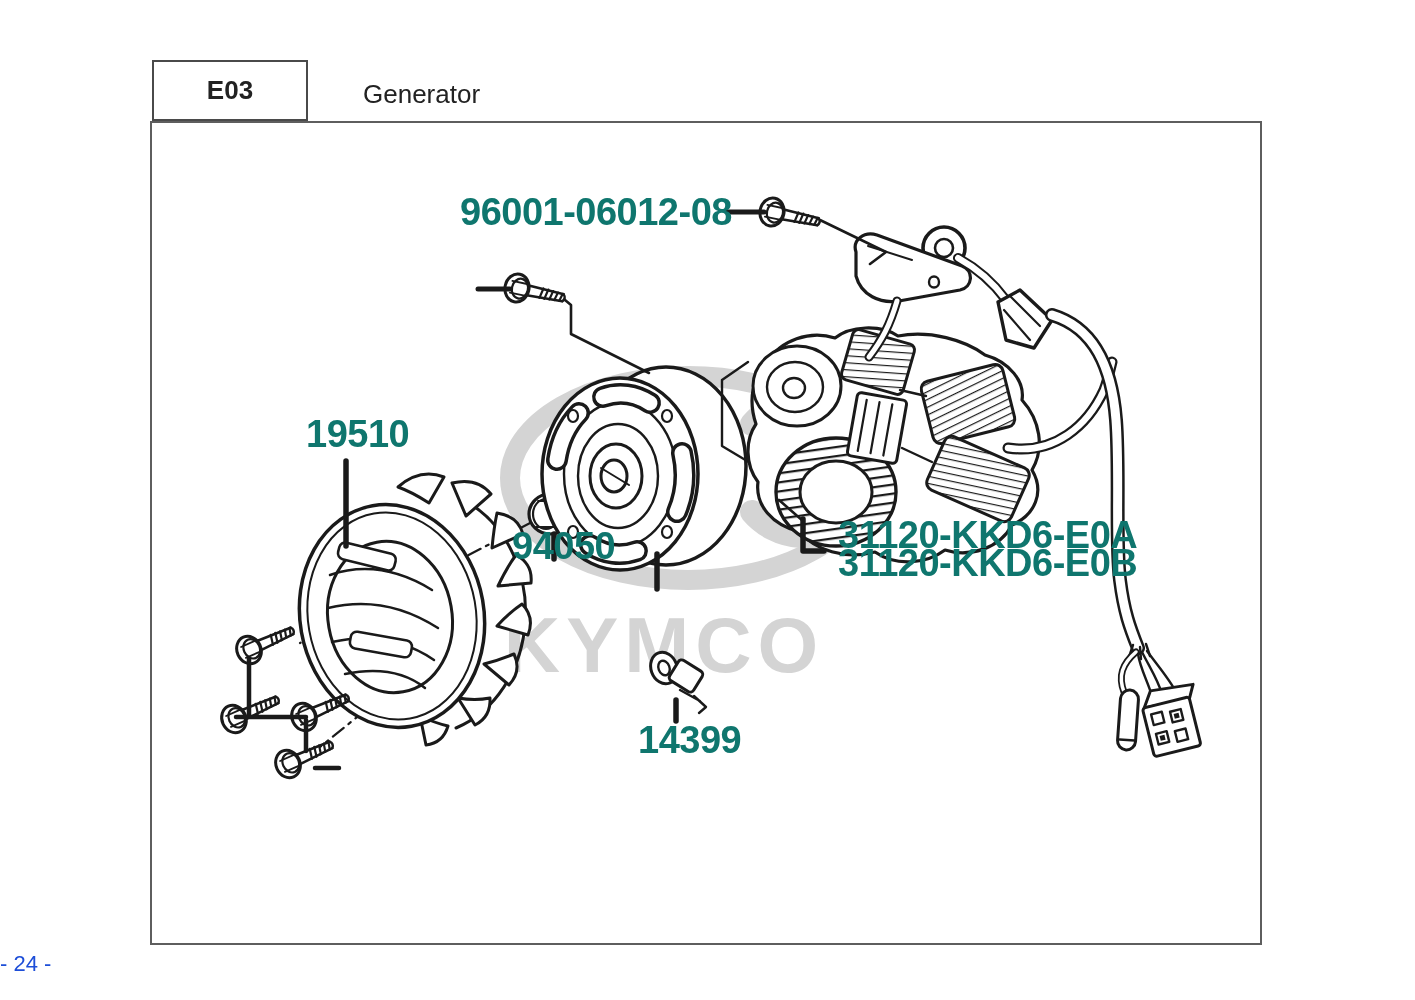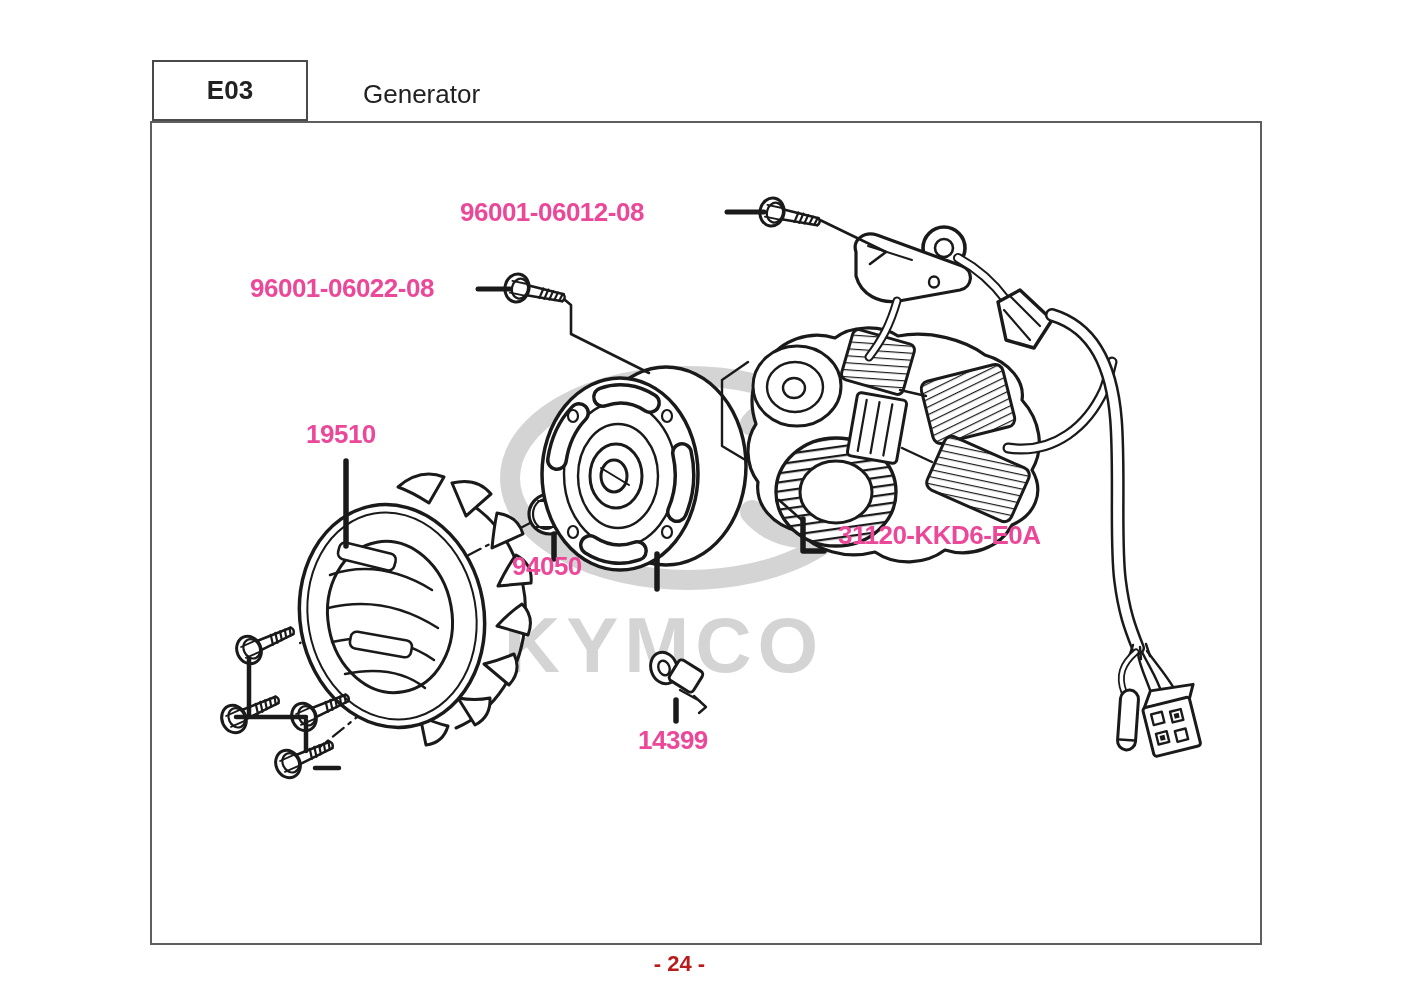--- a/index.html
+++ b/index.html
@@ -1,41 +1,41 @@
 <!DOCTYPE html>
 <html><head>
 <meta charset="utf-8">
 <style>
   html,body{margin:0;padding:0;background:#ffffff;}
   .page{
     position:relative;width:1319px;height:1000px;background:#fff;
-    font-family:"Liberation Sans","DejaVu Sans",sans-serif;overflow:hidden;padding-left:40px;
+    font-family:"Liberation Sans","DejaVu Sans",sans-serif;overflow:hidden;
   }
   .frame{
     position:absolute;left:150px;top:121px;width:1112px;height:824px;
     border:2px solid #5e5e5e;background:#fff;box-sizing:border-box;
   }
   .codebox{
     position:absolute;left:152px;top:60px;width:156px;height:61px;
     border:2px solid #4a4a4a;background:#fff;box-sizing:border-box;
     display:flex;align-items:center;justify-content:center;
     font-size:26px;font-weight:bold;color:#222;z-index:5;
   }
   .doc-title{
     position:absolute;left:363px;top:79px;font-size:26px;font-weight:normal;
     color:#222;z-index:5;
   }
   .diagram{position:absolute;left:150px;top:121px;z-index:1;}
   .part-label{
-    position:absolute;font-size:26px;font-weight:bold;color:#ec4899;
+    position:absolute;font-size:38px;font-weight:bold;color:#0f766e;
     line-height:29px;white-space:nowrap;letter-spacing:-0.5px;z-index:4;
   }
   .page-num{
-    position:absolute;left:0;top:951px;width:100%;text-align:center;
-    font-size:22px;font-weight:bold;color:#b91c1c;
+    position:absolute;left:0;top:951px;width:100%;
+    font-size:22px;font-weight:normal;color:#1d4ed8;
   }
 </style>
 </head>
 <body>
 
 <div class="page">
 
   <div class="codebox">
     <span>E03</span>
   </div>
@@ -236,20 +236,20 @@
       <path d="M 554 534 L 554 559" stroke-width="5.5"></path>
       <path d="M 657 554 L 657 589" stroke-width="5.5"></path>
       <path d="M 779 500 L 803 521" stroke-width="2.6"></path>
       <path d="M 803 519 L 803 551 L 824 551" stroke-width="5.5"></path>
       <path d="M 676 700 L 676 721" stroke-width="5.5"></path>
       <path d="M 249 659 L 249 717 M 236 717 L 306 717 M 306 720 L 306 751 M 315 768 L 339 768" stroke-width="4.5"></path>
     </g>
   </svg>
 
   <div class="part-label" style="left:460px;top:198px">96001-06012-08</div>
-  <div class="part-label" style="left:250px;top:274px">96001-06022-08</div>
   <div class="part-label" style="left:306px;top:420px">19510</div>
-  <div class="part-label" style="left:512px;top:552px">94050</div>
+  <div class="part-label" style="left:512px;top:532px">94050</div>
   <div class="part-label" style="left:838px;top:521px">31120-KKD6-E0A</div>
+  <div class="part-label" style="left:838px;top:549px">31120-KKD6-E0B</div>
   <div class="part-label" style="left:638px;top:726px">14399</div>
 
   <div class="page-num">- 24 -</div>
 </div>
 
 </body></html>

